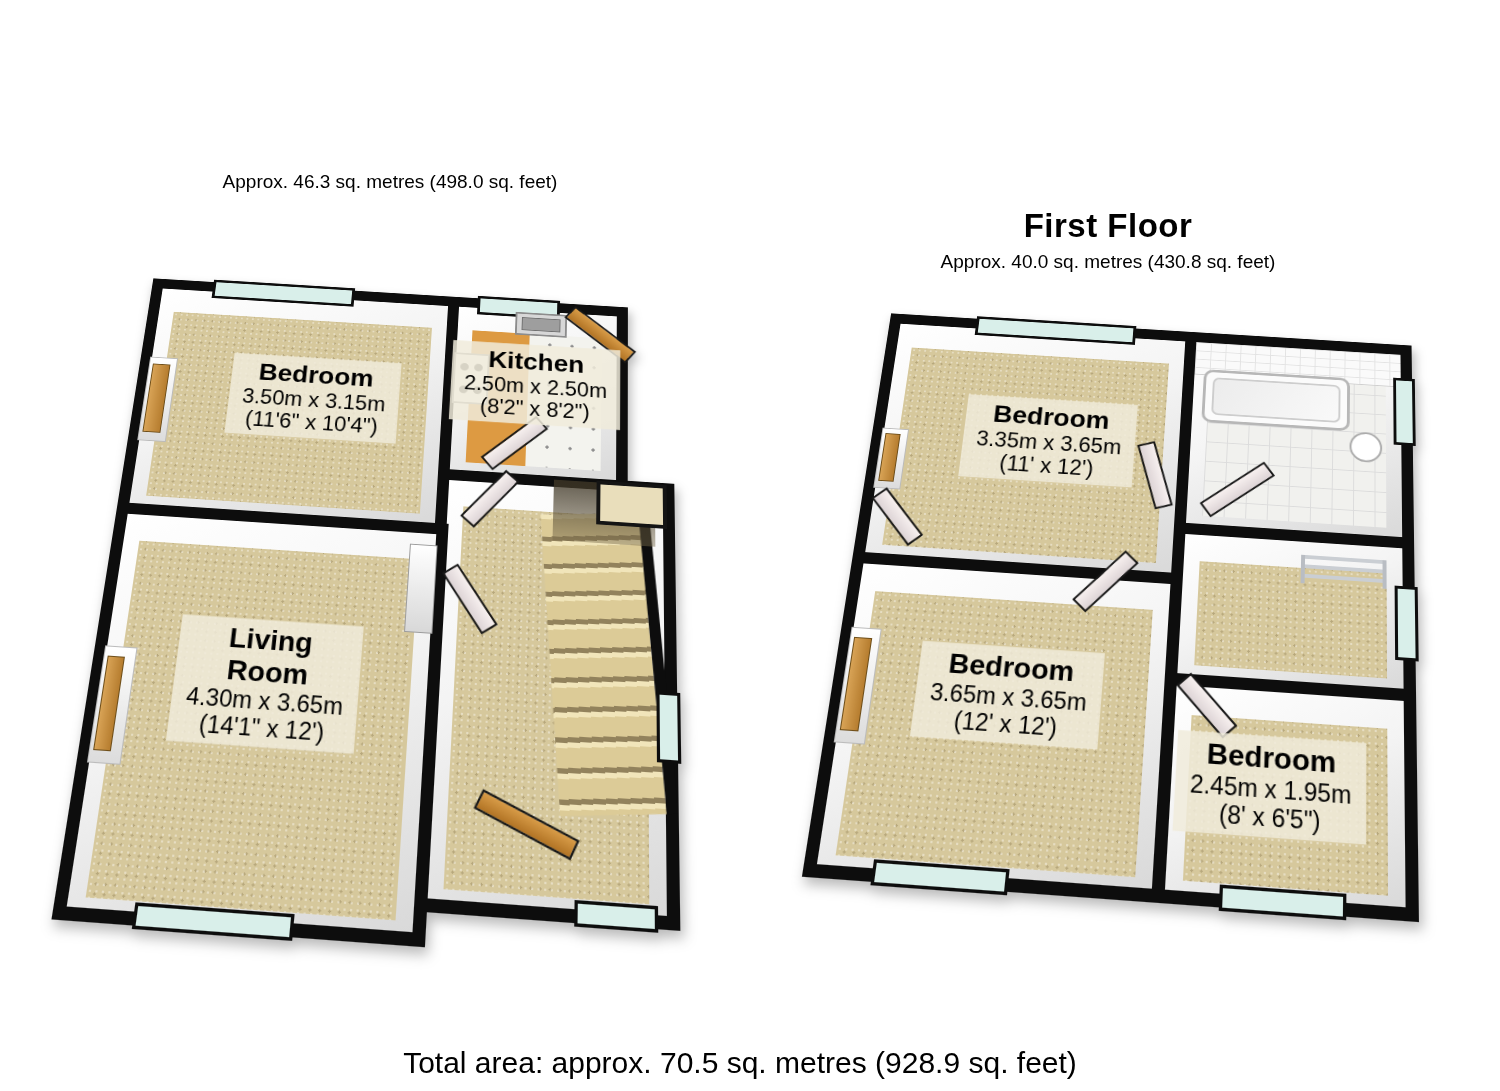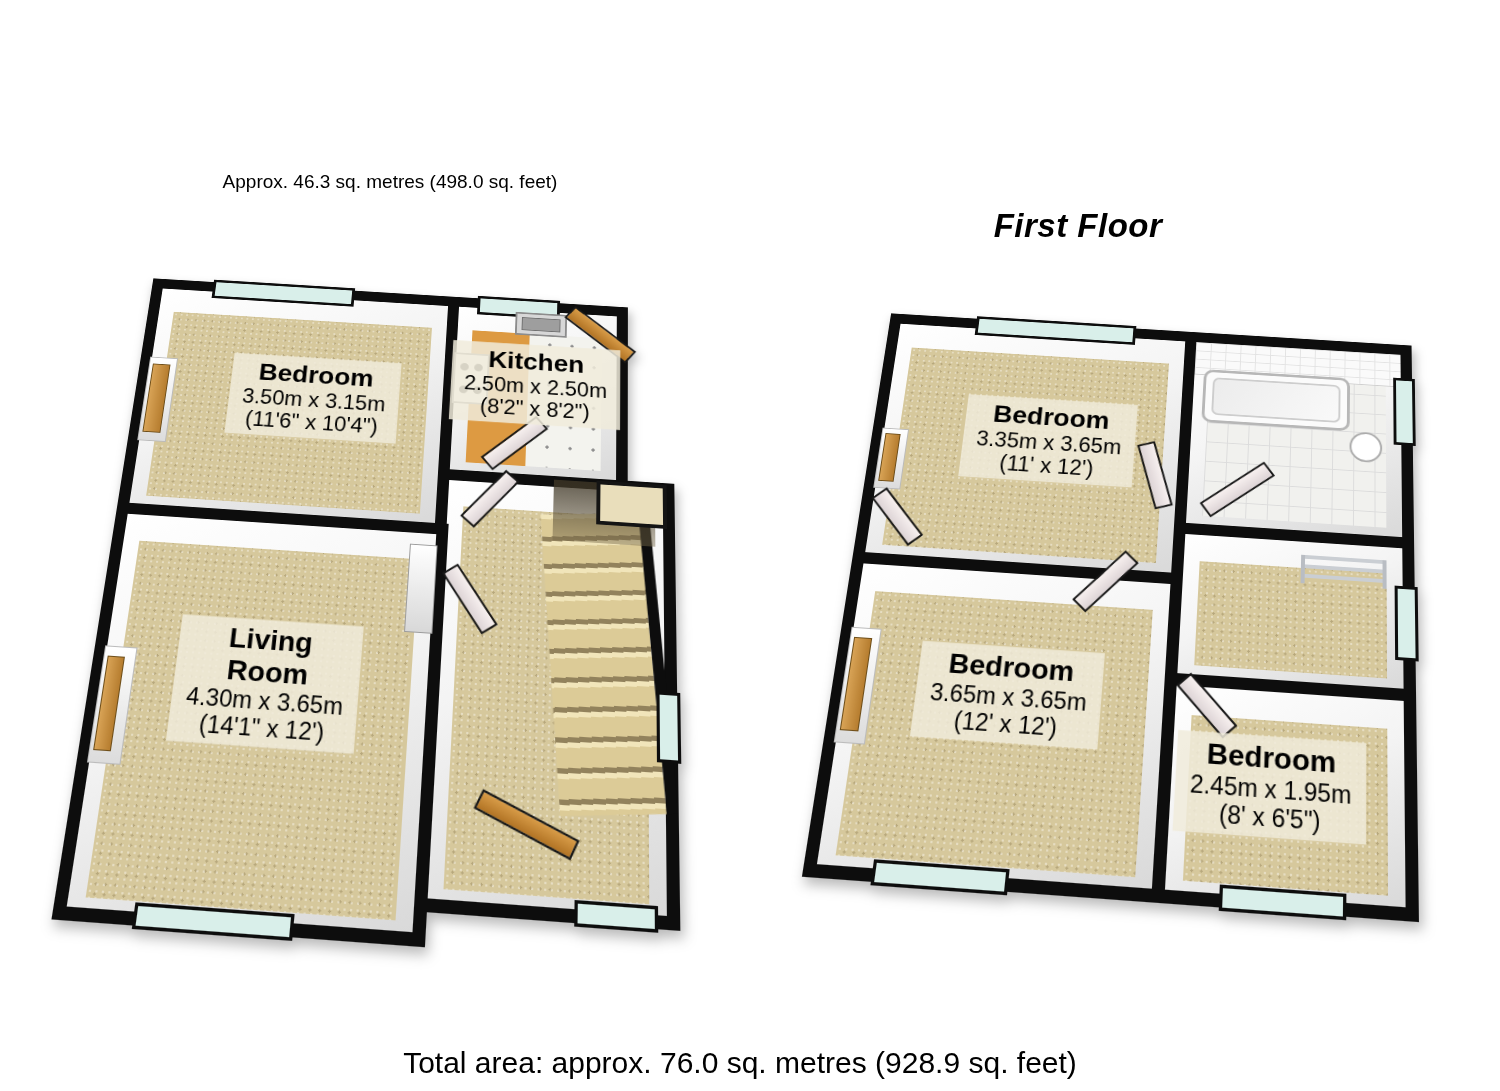--- a/index.html
+++ b/index.html
@@ -78,22 +78,23 @@
   .room-label.wrap{white-space:normal;}
   .room-label.wrap .rname{max-width:130px;margin:0 auto;}
 </style>
 </head>
 <body>
 
 <div class="floor-header" style="left:140px;top:165px;width:500px;">
   <div class="floor-sub">Approx. 46.3 sq. metres (498.0 sq. feet)</div>
 </div>
 
-<div class="floor-header" style="left:828px;top:207px;width:500px;font-style:italic;">
+<div class="floor-header" style="left:858px;top:207px;width:500px;">
   <div class="floor-title">First Floor</div>
+  <div class="floor-sub">Approx. 40.0 sq. metres (430.8 sq. feet)</div>
 </div>
 
 <div class="plan" style="left:105px;top:252px;width:570px;height:670px;">
 
   <div class="room" style="left:0;top:0;width:338px;height:276px;">
     <div class="floor carpet"></div>
     <div class="window h" style="left:55px;top:-15px;width:150px;"></div>
     <div class="backboard" style="left:-2px;top:84px;width:28px;height:96px;"></div>
     <div class="furn-wood" style="left:2px;top:92px;width:17px;height:78px;"></div>
   </div>
@@ -198,13 +199,13 @@
     <span class="rdim">3.65m x 3.65m</span>
     <span class="rdim">(12' x 12')</span>
   </div>
   <div class="room-label" style="left:428px;top:478px;">
     <span class="rname">Bedroom</span>
     <span class="rdim">2.45m x 1.95m</span>
     <span class="rdim">(8' x 6'5")</span>
   </div>
 </div>
 
-<div class="total" style="top:1046px;">Total area: approx. 76.0 sq. metres (928.9 sq. feet)</div>
+<div class="total" style="top:1046px;">Total area: approx. 70.5 sq. metres (928.9 sq. feet)</div>
 
 </body></html>

